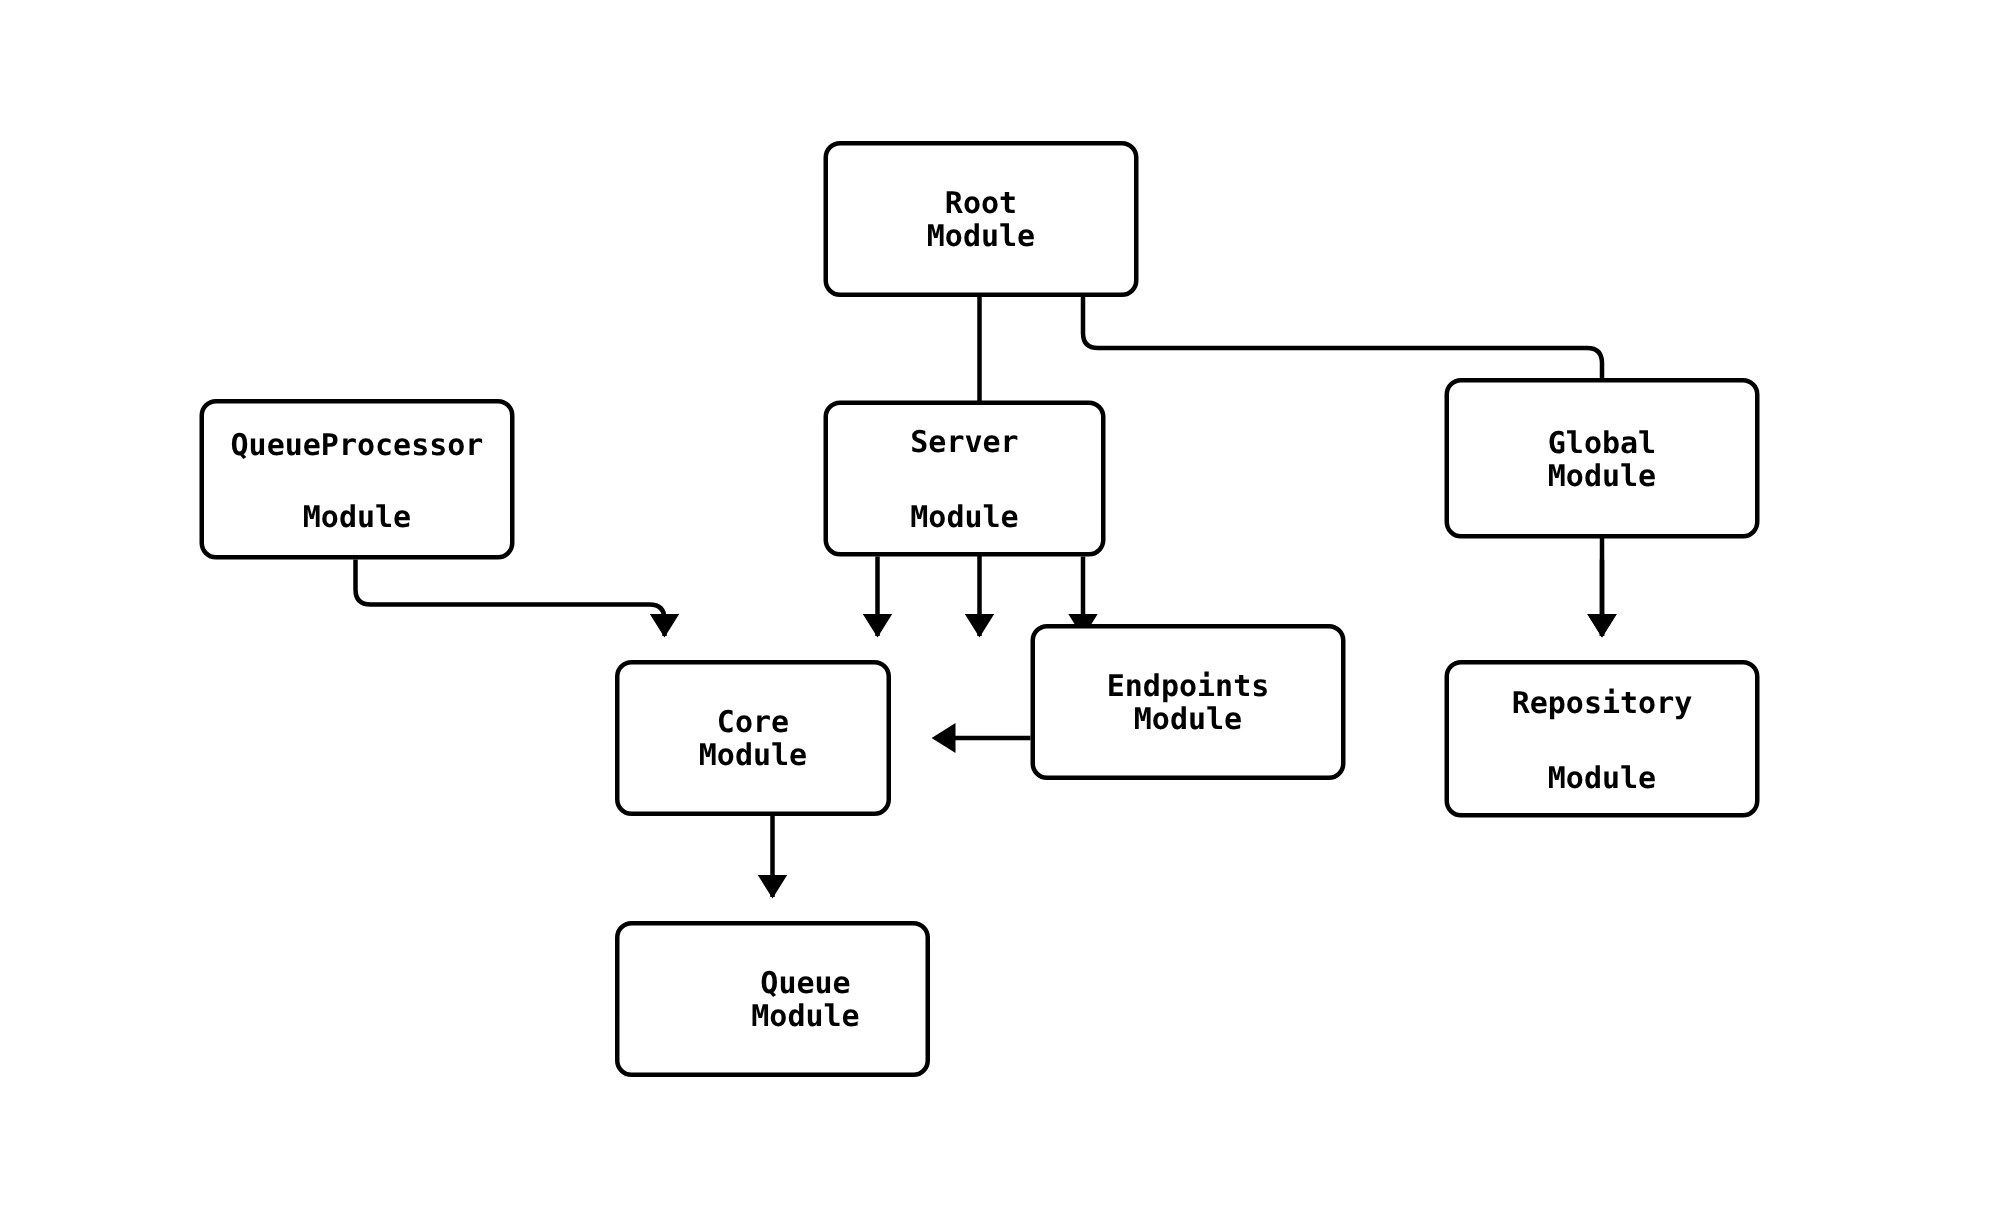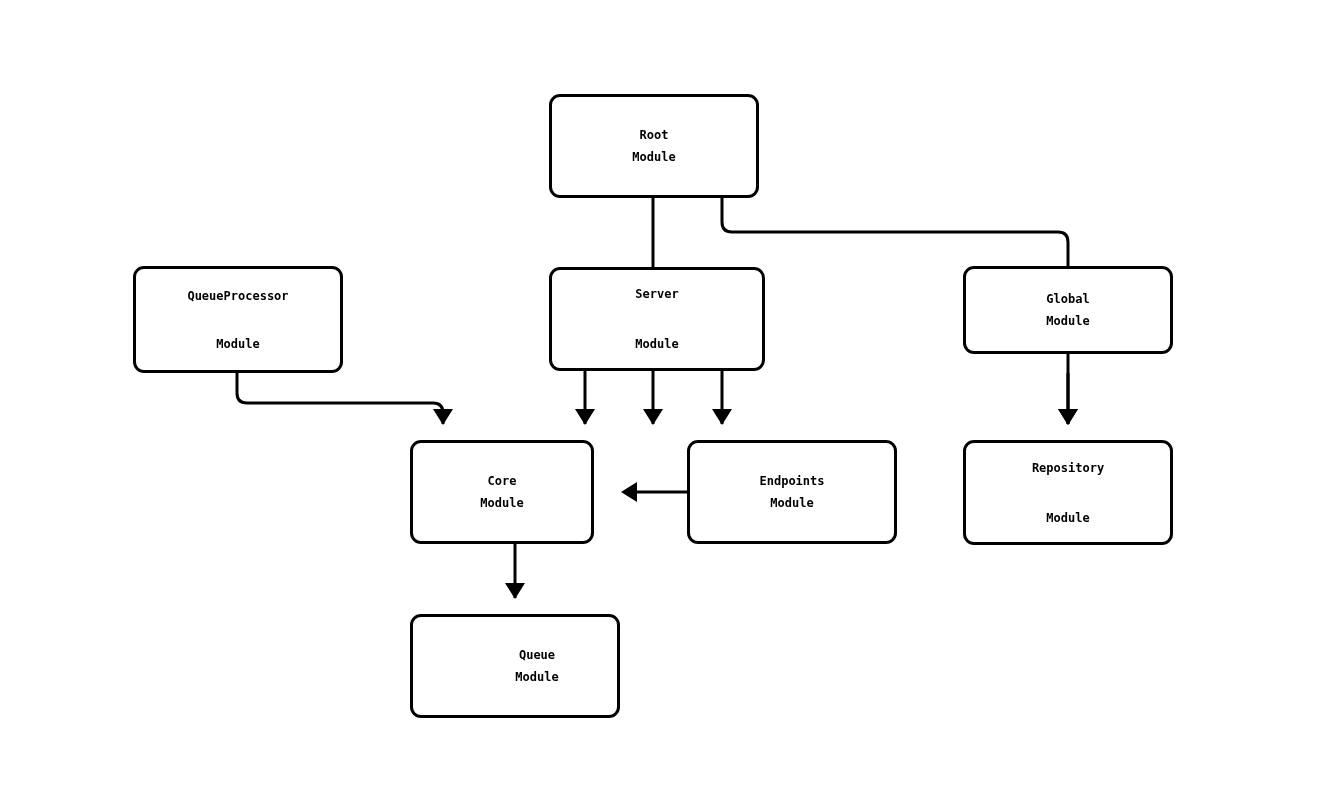--- a/index.html
+++ b/index.html
@@ -32,21 +32,21 @@
     border-radius: 11px;
     background: #ffffff;
     display: flex;
     flex-direction: column;
     align-items: center;
     justify-content: center;
     z-index: 2;
   }
   .node-label {
     font-family: "DejaVu Sans Mono", "Liberation Mono", monospace;
-    font-size: 12px;
+    font-size: 20px;
     font-weight: bold;
     line-height: 22px;
     color: #000000;
     text-align: center;
     white-space: pre;
     letter-spacing: 0px;
   }
 </style>
 </head>
 <body>
@@ -86,36 +86,36 @@
   <div class="node-box" style="left:549px; top:94px; width:210px; height:104px;">
     <div class="node-label">Root</div>
     <div class="node-label">Module</div>
   </div>
 
   <div class="node-box" style="left:133px; top:266px; width:210px; height:107px;gap:26px;">
     <div class="node-label">QueueProcessor</div>
     <div class="node-label">Module</div>
   </div>
 
-  <div class="node-box" style="left:549px; top:267px; width:216px; height:104px;gap:28px;">
+  <div class="node-box" style="left:549px; top:267px; width:188px; height:104px;gap:28px;">
     <div class="node-label">Server</div>
     <div class="node-label">Module</div>
   </div>
 
-  <div class="node-box" style="left:963px; top:266px; width:210px; height:88px;">
+  <div class="node-box" style="left:963px; top:252px; width:210px; height:107px;">
     <div class="node-label">Global</div>
     <div class="node-label">Module</div>
   </div>
 
   <div class="node-box" style="left:410px; top:440px; width:184px; height:104px;">
     <div class="node-label">Core</div>
     <div class="node-label">Module</div>
   </div>
 
-  <div class="node-box" style="left:687px; top:440px; width:210px; height:104px;">
+  <div class="node-box" style="left:687px; top:416px; width:210px; height:104px;">
     <div class="node-label">Endpoints</div>
     <div class="node-label">Module</div>
   </div>
 
   <div class="node-box" style="left:963px; top:440px; width:210px; height:105px;gap:28px;">
     <div class="node-label">Repository</div>
     <div class="node-label">Module</div>
   </div>
 
   <div class="node-box" style="left:410px; top:614px; width:210px; height:104px;padding-left:44px;">

